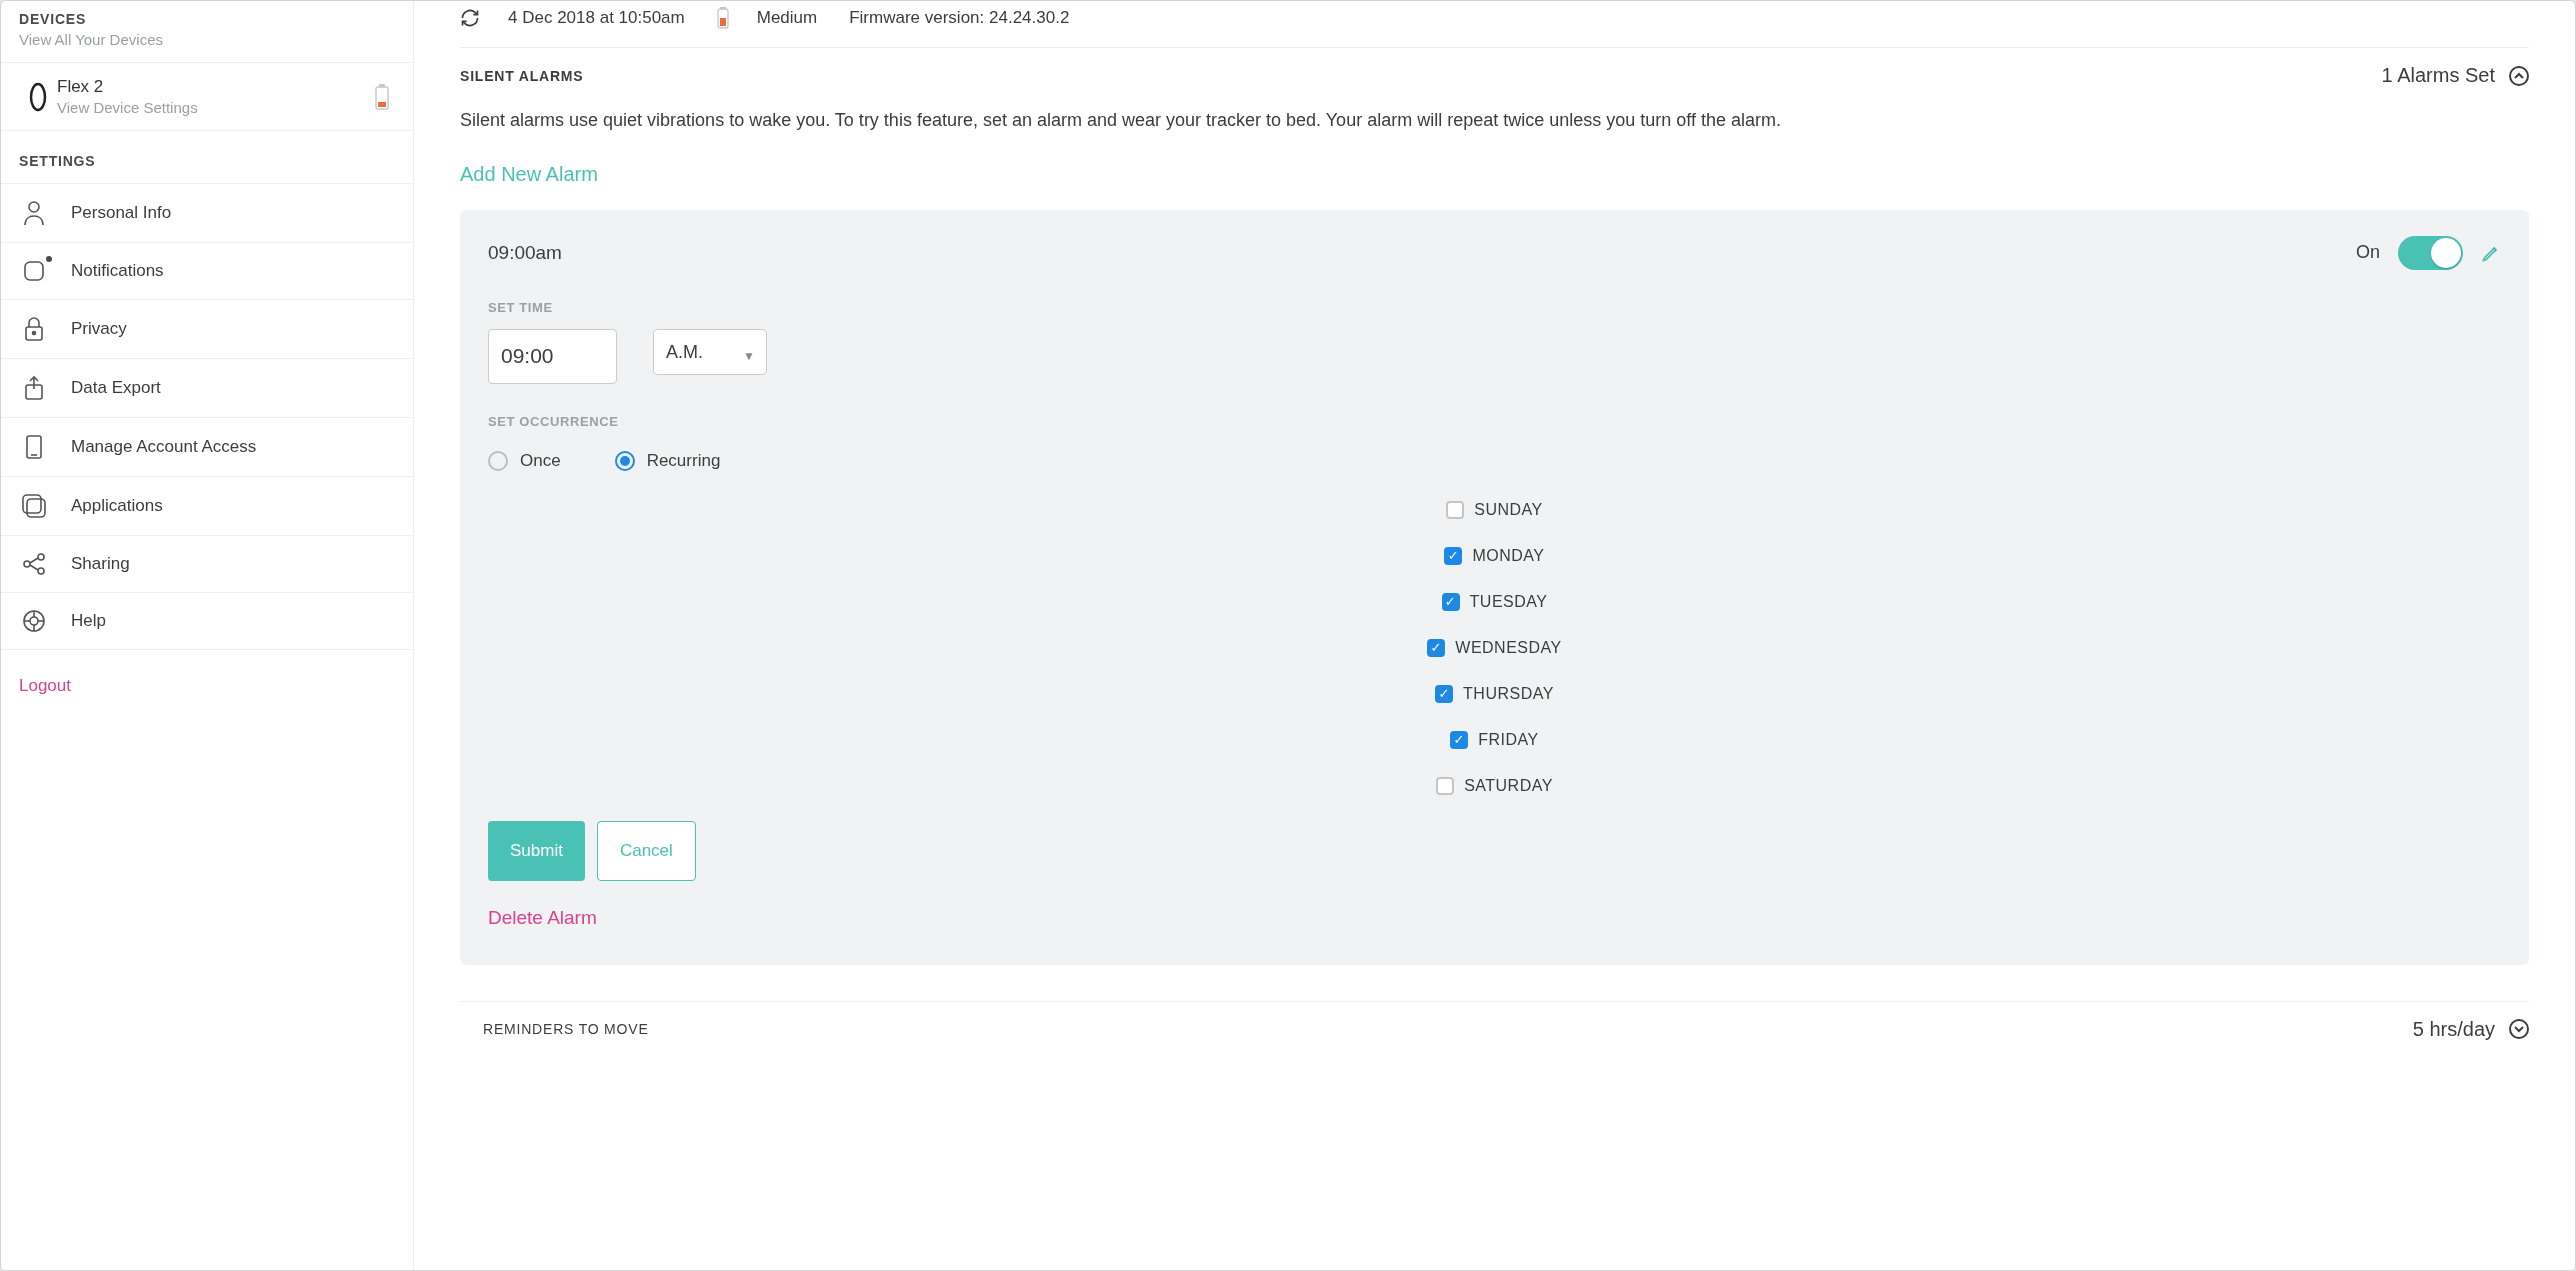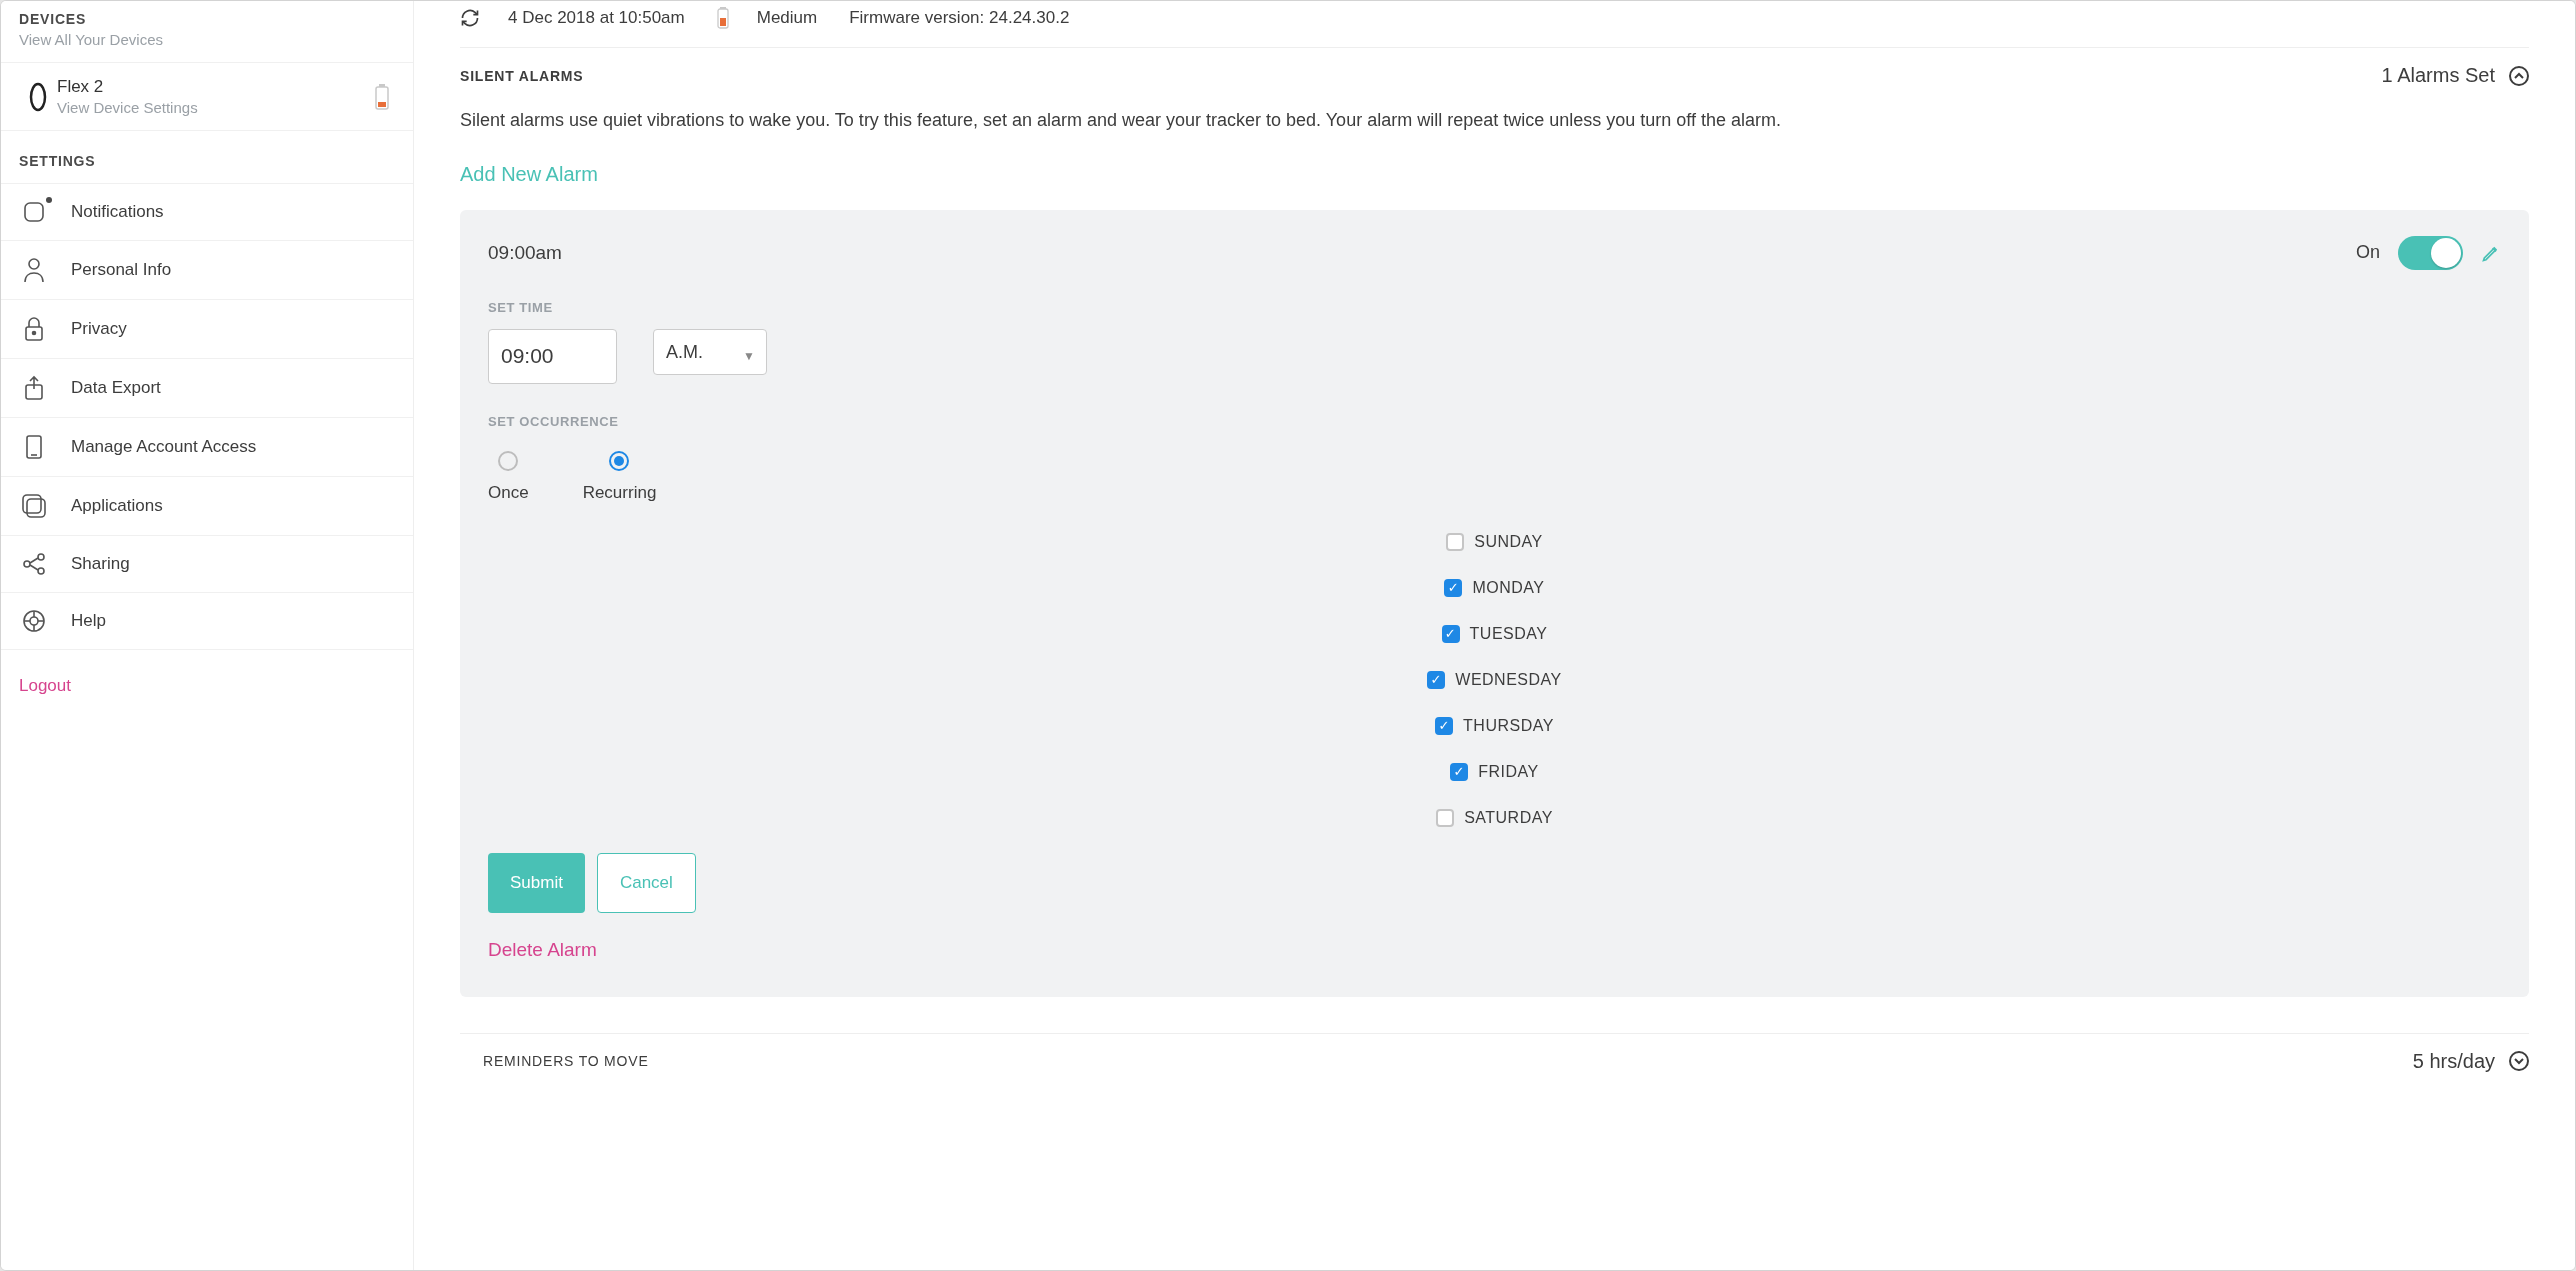--- a/index.html
+++ b/index.html
@@ -253,21 +253,20 @@
     gap: 54px;
     margin-top: 22px;
     align-items: center;
   }
   .radio {
     display: flex;
     align-items: center;
     gap: 12px;
     font-size: 17px;
     cursor: pointer;
-    flex-direction: column;
   }
   .radio-circle {
     width: 20px; height: 20px;
     border-radius: 50%;
     border: 2px solid #bdbdbd;
     display: flex;
     align-items: center;
     justify-content: center;
   }
   .radio-circle.checked {
@@ -396,37 +395,37 @@
             <rect x="3" y="18" width="8" height="5" fill="#e86f3a"></rect>
           </svg>
       </div>
     </div>
 
     <div class="settings-header">SETTINGS</div>
 
     <div class="settings-list">
 
       <div class="settings-item">
-        <span class="item-icon" style="position:relative">
-          <svg width="24" height="24" viewBox="0 0 24 24" stroke="#555" fill="none" stroke-width="1.6">
-              <rect x="3" y="3" width="18" height="18" rx="5"></rect>
-            </svg>
-          <span class="notif-dot"></span>
-        </span>
-        <span class="item-label">Notifications</span>
-      </div>
-
-      <div class="settings-item">
         <span class="item-icon">
           <svg width="24" height="26" viewBox="0 0 24 26" stroke="#555" fill="none" stroke-width="1.6">
               <circle cx="12" cy="7" r="5"></circle>
               <path d="M3 25c0-6 4-9 9-9s9 3 9 9"></path>
             </svg>
         </span>
         <span class="item-label">Personal Info</span>
+      </div>
+
+      <div class="settings-item">
+        <span class="item-icon" style="position:relative">
+          <svg width="24" height="24" viewBox="0 0 24 24" stroke="#555" fill="none" stroke-width="1.6">
+              <rect x="3" y="3" width="18" height="18" rx="5"></rect>
+            </svg>
+          <span class="notif-dot"></span>
+        </span>
+        <span class="item-label">Notifications</span>
       </div>
 
       <div class="settings-item">
         <span class="item-icon">
           <svg width="22" height="26" viewBox="0 0 22 26" stroke="#555" fill="none" stroke-width="1.6">
               <rect x="3" y="11" width="16" height="13" rx="2"></rect>
               <path d="M6 11V7a5 5 0 0 1 10 0v4"></path>
               <circle cx="11" cy="17" r="1.5" fill="#555"></circle>
             </svg>
         </span>

